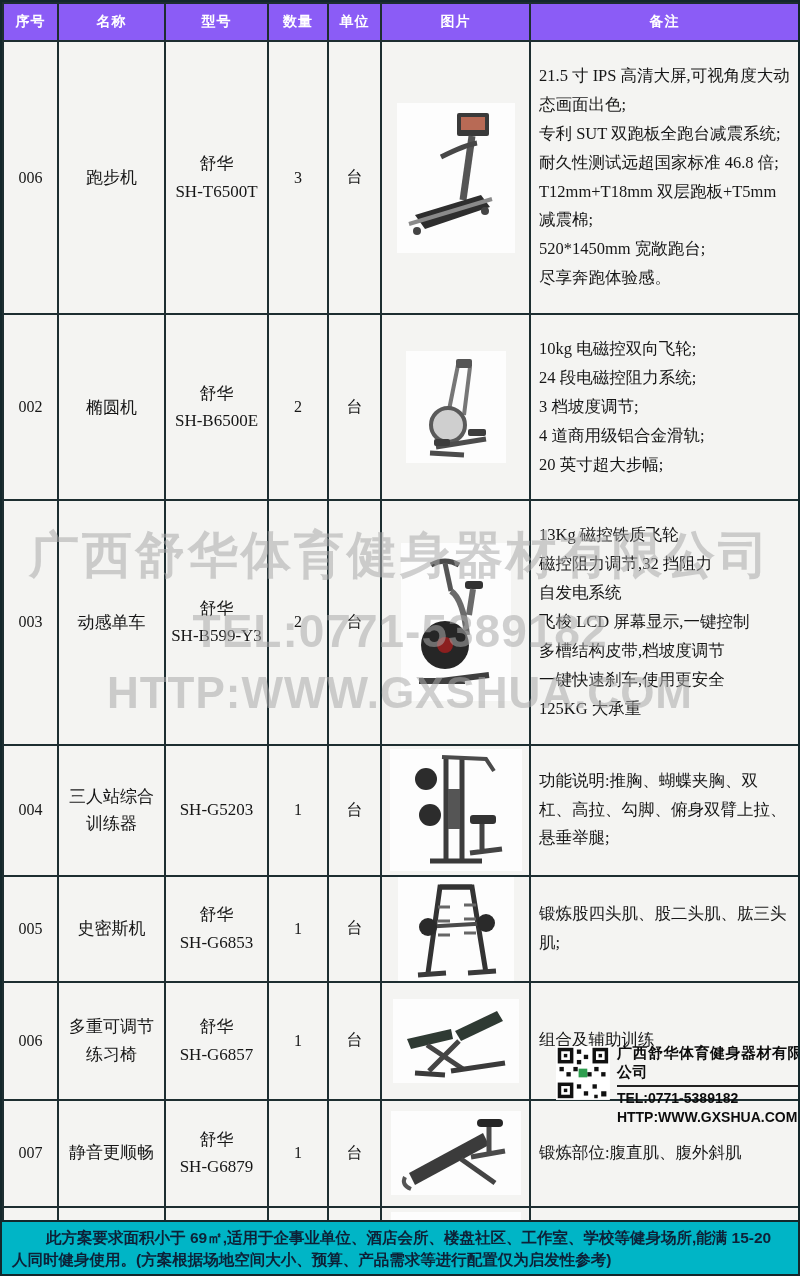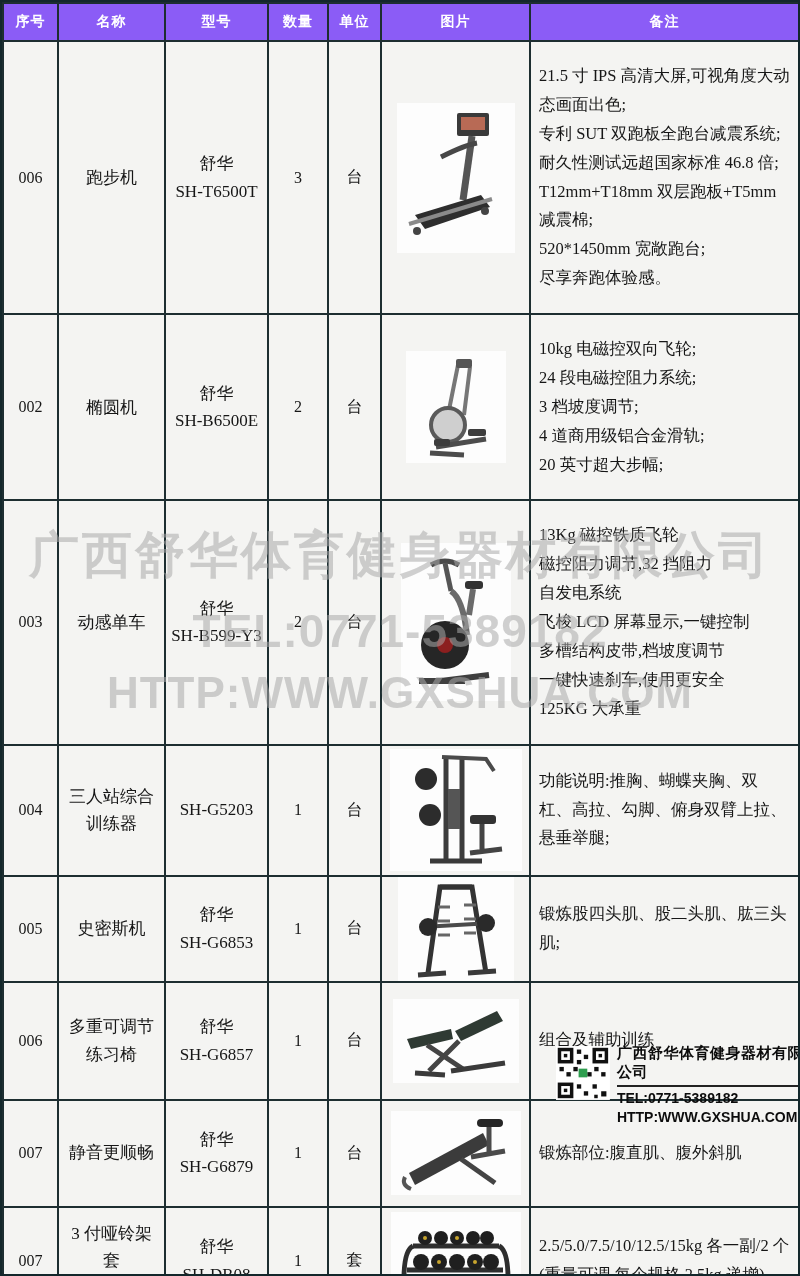--- a/index.html
+++ b/index.html
@@ -317,20 +317,21 @@
             <div class="img-box">
               <div class="photo-mat"></div>
             </div>
           </td>
         <td class="c-remark">优秀的减震、防滑和耐磨性能</td>
       </tr>
 
     </tbody>
   </table>
 
+  <div class="footer">此方案要求面积小于 69㎡,适用于企事业单位、酒店会所、楼盘社区、工作室、学校等健身场所,能满 15-20 人同时健身使用。(方案根据场地空间大小、预算、产品需求等进行配置仅为启发性参考)</div>
 
   <div class="watermark">
     <div class="wm1">广西舒华体育健身器材有限公司</div>
     <div class="wm2">TEL:0771-5389182</div>
     <div class="wm3">HTTP:WWW.GXSHUA.COM</div>
   </div>
 
   <div class="stamp">
     <svg width="62" height="62" viewBox="0 0 62 62">
       <rect width="62" height="62" fill="#fff"></rect>

